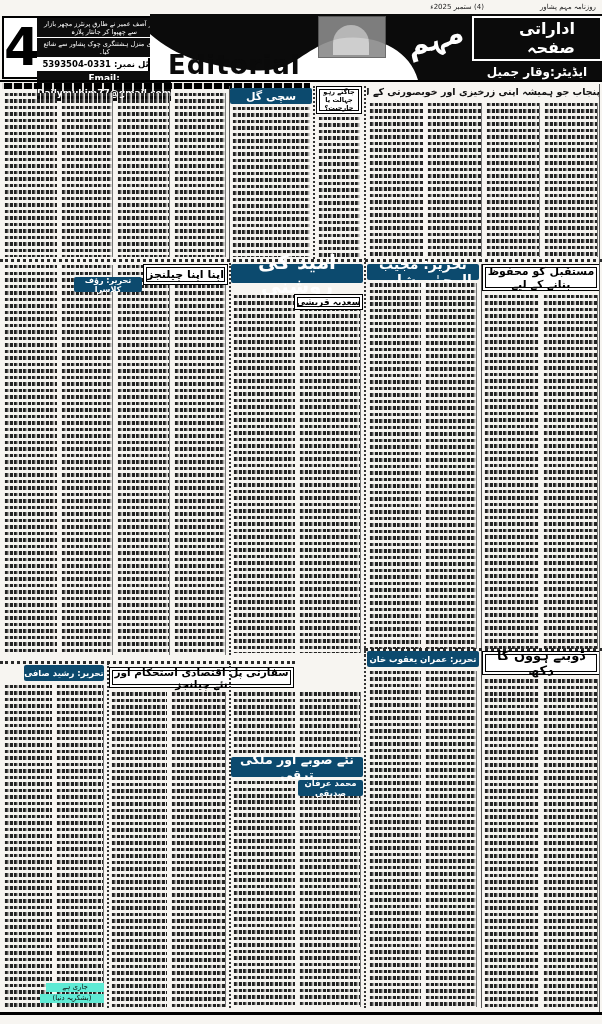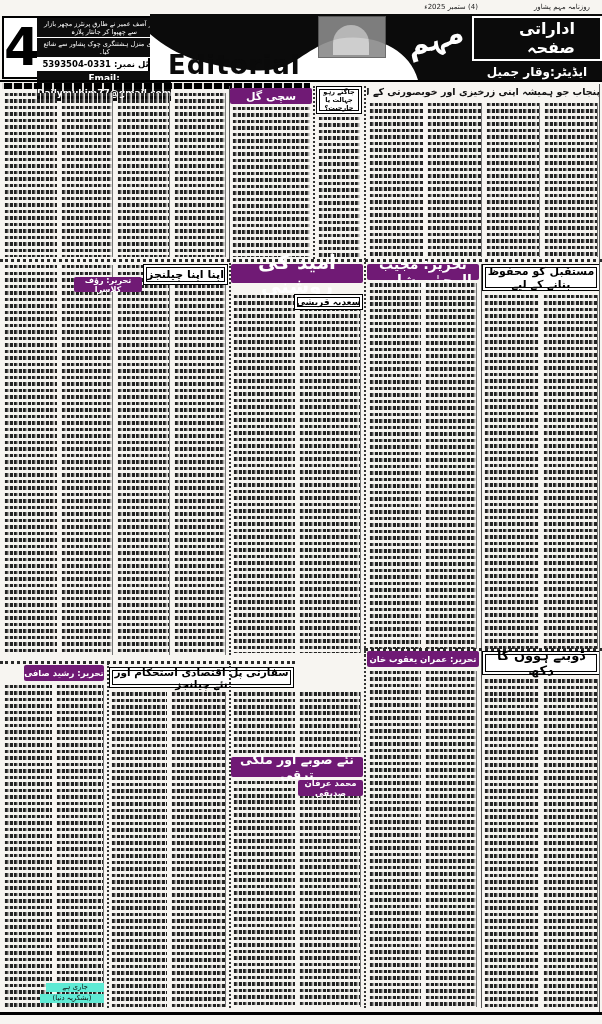--- a/index.html
+++ b/index.html
@@ -2,21 +2,21 @@
 <html lang="ur"><head>
 <meta charset="utf-8">
 <style>
   html,body{margin:0;padding:0;}
   body{background:#d8d6d2;font-family:"DejaVu Sans",sans-serif;}
   #page{position:relative;width:602px;height:1024px;margin:0 auto;background:#f7f5f1;overflow:hidden;color:#111;}
   .abs{position:absolute;box-sizing:border-box;}
   .rtl{direction:rtl;unicode-bidi:plaintext;}
 
   
-  .topstrip{top:0;left:0;width:602px;height:13px;display:flex;justify-content:flex-end;align-items:center;gap:56px;padding:0 12px;font-size:7px;color:#222;}
+  .topstrip{top:0;left:0;width:602px;height:13px;display:flex;justify-content:flex-end;align-items:center;gap:56px;padding:0 6px;font-size:7px;color:#222;}
 
   
   .hd-left{left:2px;top:16px;width:148px;height:63px;border:2px solid #000;background:#fff;display:flex;}
   .pg4{width:33px;font-size:52px;font-weight:900;line-height:58px;text-align:center;color:#000;}
   .pub{flex:1;display:flex;flex-direction:column;}
   .pub-black{background:#0d0d0d;color:#fff;font-size:6.5px;line-height:8px;padding:2px 2px 1px;text-align:center;border-bottom:1px solid #fff;}
   .pub-phone{font-size:8.5px;font-weight:bold;text-align:center;line-height:13px;height:13px;color:#000;}
   .pub-email{background:#0d0d0d;color:#fff;font-size:9px;font-weight:bold;text-align:center;line-height:15px;flex:1;}
   .banner{left:150px;top:14px;width:322px;height:66px;background:#fff;overflow:hidden;}
   .banner svg{position:absolute;left:0;top:0;}
@@ -35,21 +35,21 @@
     background:
       repeating-linear-gradient(90deg, rgba(247,245,241,.95) 0 1px, rgba(247,245,241,0) 1px 3px, rgba(247,245,241,.85) 5px 6px, rgba(247,245,241,0) 6px 9px),
       repeating-linear-gradient(180deg,#232323 0 3.5px, rgba(0,0,0,0) 3.5px 6.5px);
   }
   .cols > i + i{border-right:1px solid #777;}
   .greek-bold{background:
       repeating-linear-gradient(90deg, rgba(247,245,241,.9) 0 2px, rgba(247,245,241,0) 2px 10px),
       repeating-linear-gradient(180deg,#000 0 6px, rgba(0,0,0,0) 6px 8px);}
 
   
-  .black-hl{background:#701a75;color:#fff;display:flex;align-items:center;justify-content:center;text-align:center;border-radius:2px;}
+  .black-hl{background:#0c4a6e;color:#fff;display:flex;align-items:center;justify-content:center;text-align:center;border-radius:2px;}
   .box-hl{background:#fff;border:1px solid #000;box-shadow:inset 0 0 0 2px #fff, inset 0 0 0 3px #000;display:flex;align-items:center;justify-content:center;text-align:center;color:#000;}
   .bold{font-weight:800;}
 
   
   .vsep{width:0;}
   .vsep.solid{border-left:1px solid #555;}
   .vsep.dot{border-left:2px dotted #333;}
   .hsep{height:0;border-top:3px dotted #2a2a2a;}
   .edge{left:599px;top:84px;width:1px;height:928px;background:#555;}
   .btm-rule{left:0;top:1012px;width:602px;height:3px;background:#000;}

